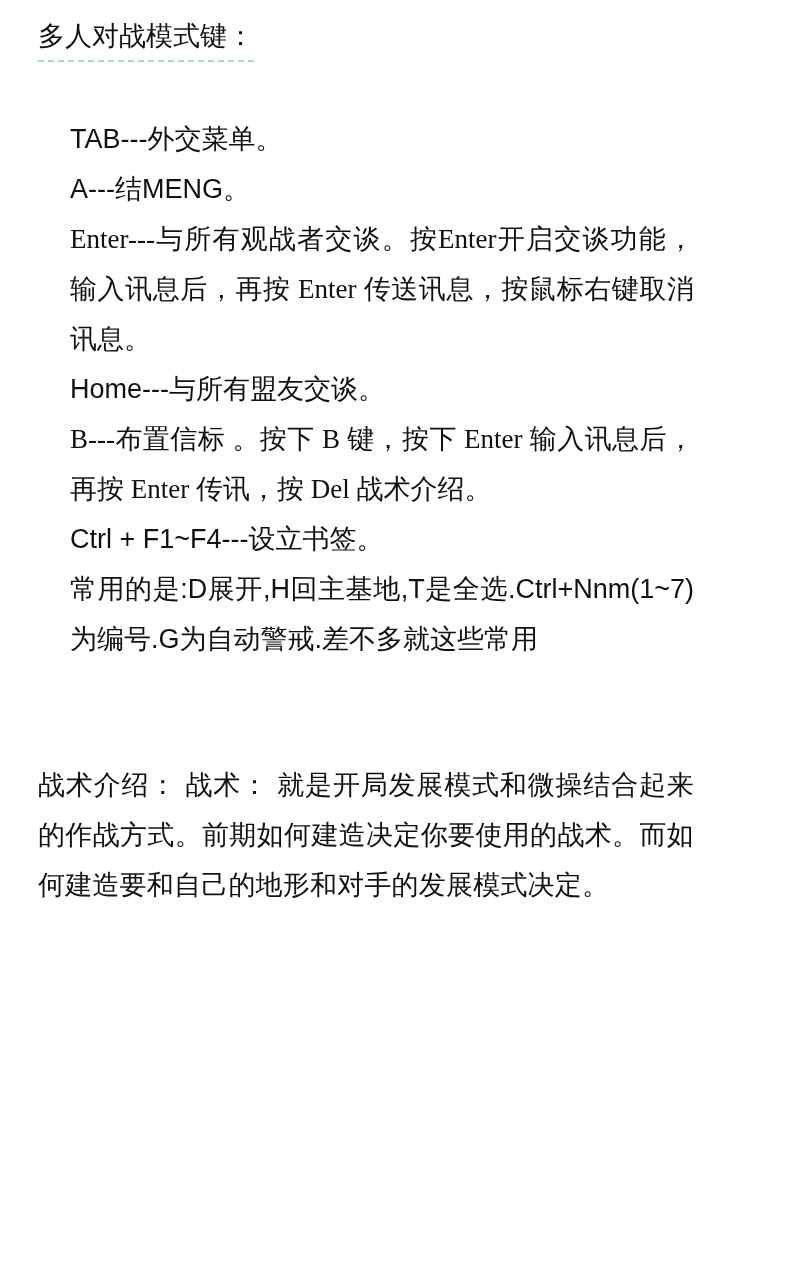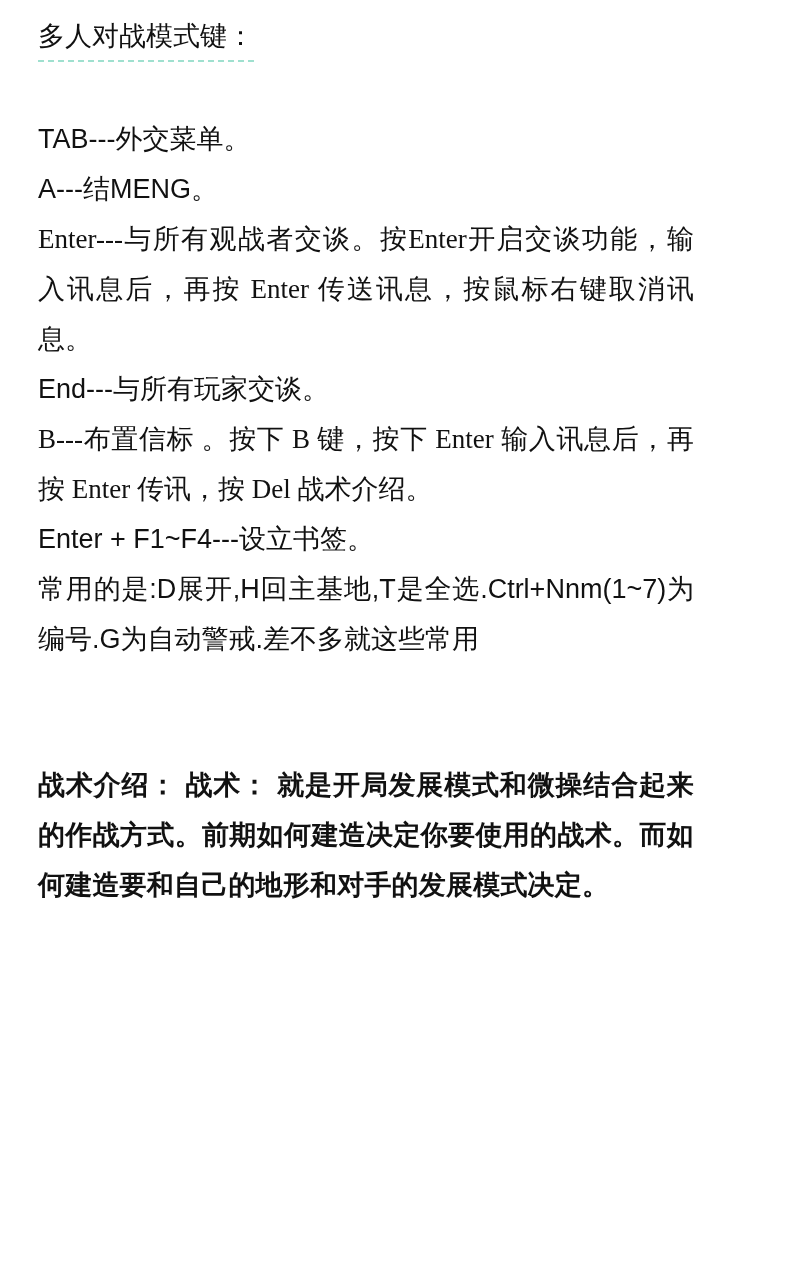--- a/index.html
+++ b/index.html
@@ -31,31 +31,31 @@
     margin-bottom: 0;
   }
   .gap-after-heading { height: 52px; }
   .gap-block { height: 96px; }
   .para {
     font-size: 27px;
     line-height: 50px;
     color: #111111;
     margin: 0;
     letter-spacing: 0.2px;
-    font-weight: bold;
   }
   .para.justify {
     text-align: justify;
     text-justify: inter-ideograph;
   }
   .lines .line {
     font-size: 27px;
     line-height: 50px;
     color: #111111;
     white-space: normal;
+    margin-left: 32px;
   }
   .lines .line.wrap {
     text-align: justify;
     text-justify: inter-ideograph;
     font-family: Liberation Serif, serif;
   }
   .lines .line.spaced {
     text-align: justify;
     text-justify: inter-ideograph;
   }
@@ -68,23 +68,23 @@
   <div>
     <span class="heading">多人对战模式键：</span>
   </div>
 
   <div class="gap-after-heading"></div>
 
   <div class="lines">
     <div class="line">TAB---外交菜单。</div>
     <div class="line">A---结MENG。</div>
     <div class="line wrap">Enter---与所有观战者交谈。按Enter开启交谈功能，输入讯息后，再按 Enter 传送讯息，按鼠标右键取消讯息。</div>
-    <div class="line">End---与所有玩家交谈。</div>
+    <div class="line">Home---与所有盟友交谈。</div>
     <div class="line wrap">B---布置信标 。按下 B 键，按下 Enter 输入讯息后，再按 Enter 传讯，按 Del 战术介绍。</div>
-    <div class="line">Enter + F1~F4---设立书签。</div>
+    <div class="line">Ctrl + F1~F4---设立书签。</div>
     <div class="line spaced">常用的是:D展开,H回主基地,T是全选.Ctrl+Nnm(1~7)为编号.G为自动警戒.差不多就这些常用</div>
   </div>
 
   <div class="gap-block"></div>
 
   <p class="para justify">战术介绍： 战术： 就是开局发展模式和微操结合起来的作战方式。前期如何建造决定你要使用的战术。而如何建造要和自己的地形和对手的发展模式决定。</p>
 
 </div>
 
 </body></html>

